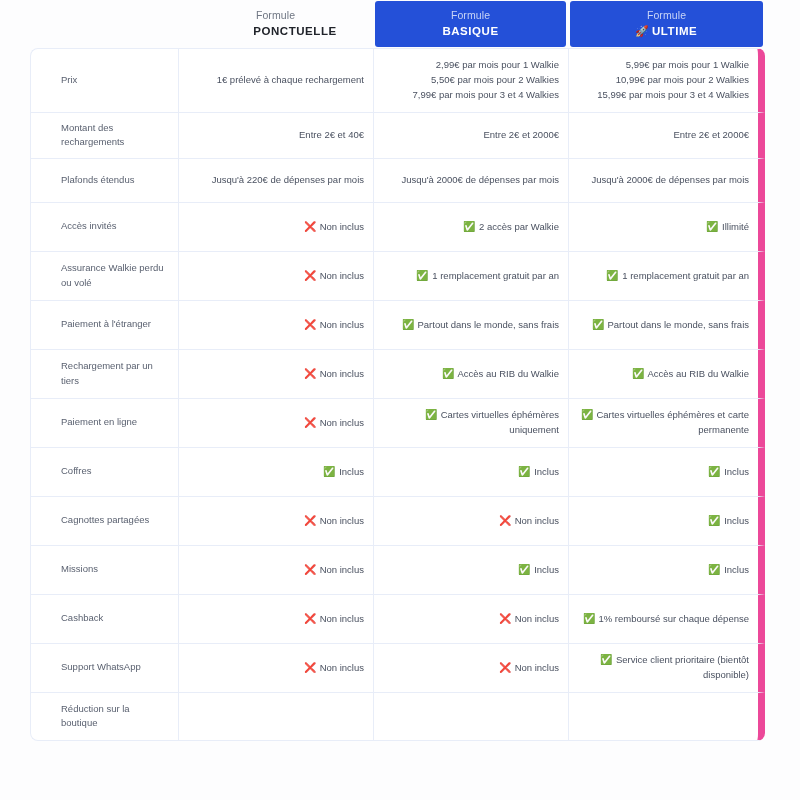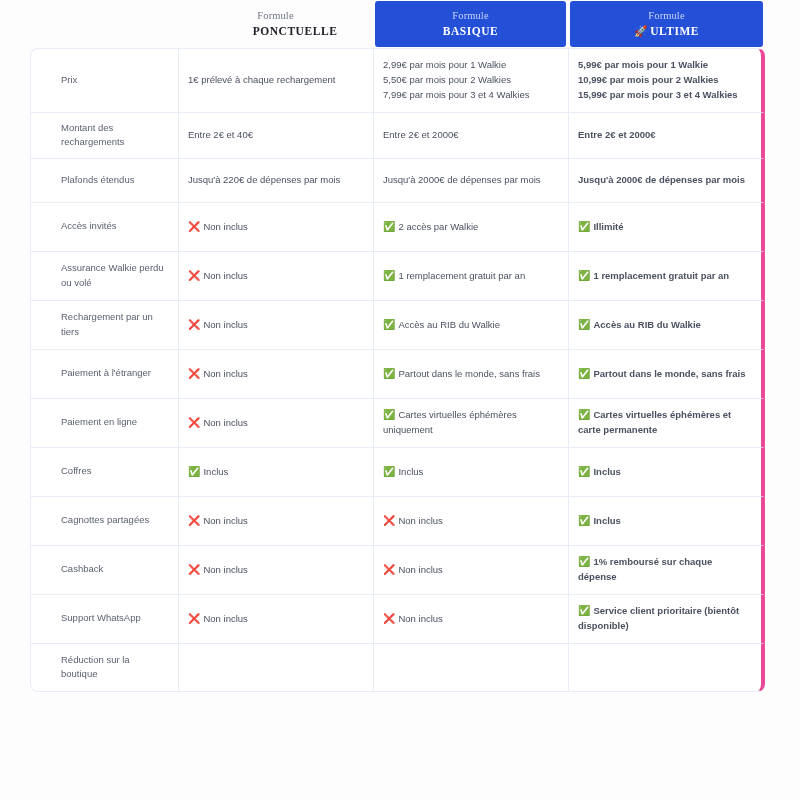--- a/index.html
+++ b/index.html
@@ -39,21 +39,20 @@
 
   
   thead tr { height: 48px; }
 
   th {
     padding: 0;
     margin: 17px;
     vertical-align: middle;
     text-align: right;
     font-weight: normal;
-    font-family: Liberation Serif, serif;
   }
 
   th.col-label {
     width: 148px;
     background: transparent;
     border: none;
   }
 
   th.plan-head {
     width: 195px;
@@ -98,38 +97,38 @@
 
   
   tbody td {
     padding: 0;
     margin: 0;
     background: #ffffff;
     border-top: 1px solid #e8edf8;
     border-left: 1px solid #e8edf8;
     vertical-align: middle;
   }
-  tbody tr td:last-child { border-right: 4px solid #ec4899; font-weight: bold; }
+  tbody tr td:last-child { border-right: 7px solid #ec4899; }
   tbody tr:last-child td { border-bottom: 1px solid #e8edf8; }
 
   tbody tr:first-child td:first-child { border-top-left-radius: 8px; }
   tbody tr:first-child td:last-child  { border-top-right-radius: 8px; }
   tbody tr:last-child  td:first-child { border-bottom-left-radius: 8px; }
   tbody tr:last-child  td:last-child  { border-bottom-right-radius: 8px; }
 
   td.row-label {
     text-align: left;
     padding: 8px 10px 8px 30px;
     font-size: 9.5px;
     color: #5a6170;
     line-height: 1.5;
   }
 
   td.cell {
-    text-align: left;
+    text-align: right;
     padding: 6px 9px;
     font-size: 9.5px;
     color: #4a5160;
     line-height: 1.55;
   }
 
   .mark {
     font-size: 10px;
     margin-right: 3px;
     font-family: "DejaVu Sans", sans-serif;
@@ -208,47 +207,53 @@
             <td class="cell"><span class="mark">✅</span><span class="cell-text">2 accès par Walkie</span></td>
             <td class="cell"><span class="mark">✅</span><span class="cell-text">Illimité</span></td>
           </tr>
           <tr class="r-med">
             <td class="row-label">Assurance Walkie perdu ou volé</td>
             <td class="cell"><span class="mark">❌</span><span class="cell-text">Non inclus</span></td>
             <td class="cell"><span class="mark">✅</span><span class="cell-text">1 remplacement gratuit par an</span></td>
             <td class="cell"><span class="mark">✅</span><span class="cell-text">1 remplacement gratuit par an</span></td>
           </tr>
           <tr class="r-med">
+            <td class="row-label">Paiement à l'étranger</td>
+            <td class="cell"><span class="mark">❌</span><span class="cell-text">Non inclus</span></td>
+            <td class="cell"><span class="mark">✅</span><span class="cell-text">Partout dans le monde, sans frais</span></td>
+            <td class="cell"><span class="mark">✅</span><span class="cell-text">Partout dans le monde, sans frais</span></td>
+          </tr>
+          <tr class="r-med">
             <td class="row-label">Rechargement par un tiers</td>
             <td class="cell"><span class="mark">❌</span><span class="cell-text">Non inclus</span></td>
             <td class="cell"><span class="mark">✅</span><span class="cell-text">Accès au RIB du Walkie</span></td>
             <td class="cell"><span class="mark">✅</span><span class="cell-text">Accès au RIB du Walkie</span></td>
           </tr>
           <tr class="r-med">
-            <td class="row-label">Paiement à l'étranger</td>
-            <td class="cell"><span class="mark">❌</span><span class="cell-text">Non inclus</span></td>
-            <td class="cell"><span class="mark">✅</span><span class="cell-text">Partout dans le monde, sans frais</span></td>
-            <td class="cell"><span class="mark">✅</span><span class="cell-text">Partout dans le monde, sans frais</span></td>
-          </tr>
-          <tr class="r-med">
             <td class="row-label">Paiement en ligne</td>
             <td class="cell"><span class="mark">❌</span><span class="cell-text">Non inclus</span></td>
             <td class="cell"><span class="mark">✅</span><span class="cell-text">Cartes virtuelles éphémères uniquement</span></td>
             <td class="cell"><span class="mark">✅</span><span class="cell-text">Cartes virtuelles éphémères et carte permanente</span></td>
           </tr>
           <tr class="r-med">
             <td class="row-label">Coffres</td>
             <td class="cell"><span class="mark">✅</span><span class="cell-text">Inclus</span></td>
             <td class="cell"><span class="mark">✅</span><span class="cell-text">Inclus</span></td>
             <td class="cell"><span class="mark">✅</span><span class="cell-text">Inclus</span></td>
           </tr>
           <tr class="r-med">
             <td class="row-label">Cagnottes partagées</td>
             <td class="cell"><span class="mark">❌</span><span class="cell-text">Non inclus</span></td>
             <td class="cell"><span class="mark">❌</span><span class="cell-text">Non inclus</span></td>
+            <td class="cell"><span class="mark">✅</span><span class="cell-text">Inclus</span></td>
+          </tr>
+          <tr class="r-med">
+            <td class="row-label">Missions</td>
+            <td class="cell"><span class="mark">❌</span><span class="cell-text">Non inclus</span></td>
+            <td class="cell"><span class="mark">✅</span><span class="cell-text">Inclus</span></td>
             <td class="cell"><span class="mark">✅</span><span class="cell-text">Inclus</span></td>
           </tr>
           <tr class="r-med">
             <td class="row-label">Cashback</td>
             <td class="cell"><span class="mark">❌</span><span class="cell-text">Non inclus</span></td>
             <td class="cell"><span class="mark">❌</span><span class="cell-text">Non inclus</span></td>
             <td class="cell"><span class="mark">✅</span><span class="cell-text">1% remboursé sur chaque dépense</span></td>
           </tr>
           <tr class="r-med">
             <td class="row-label">Support WhatsApp</td>

